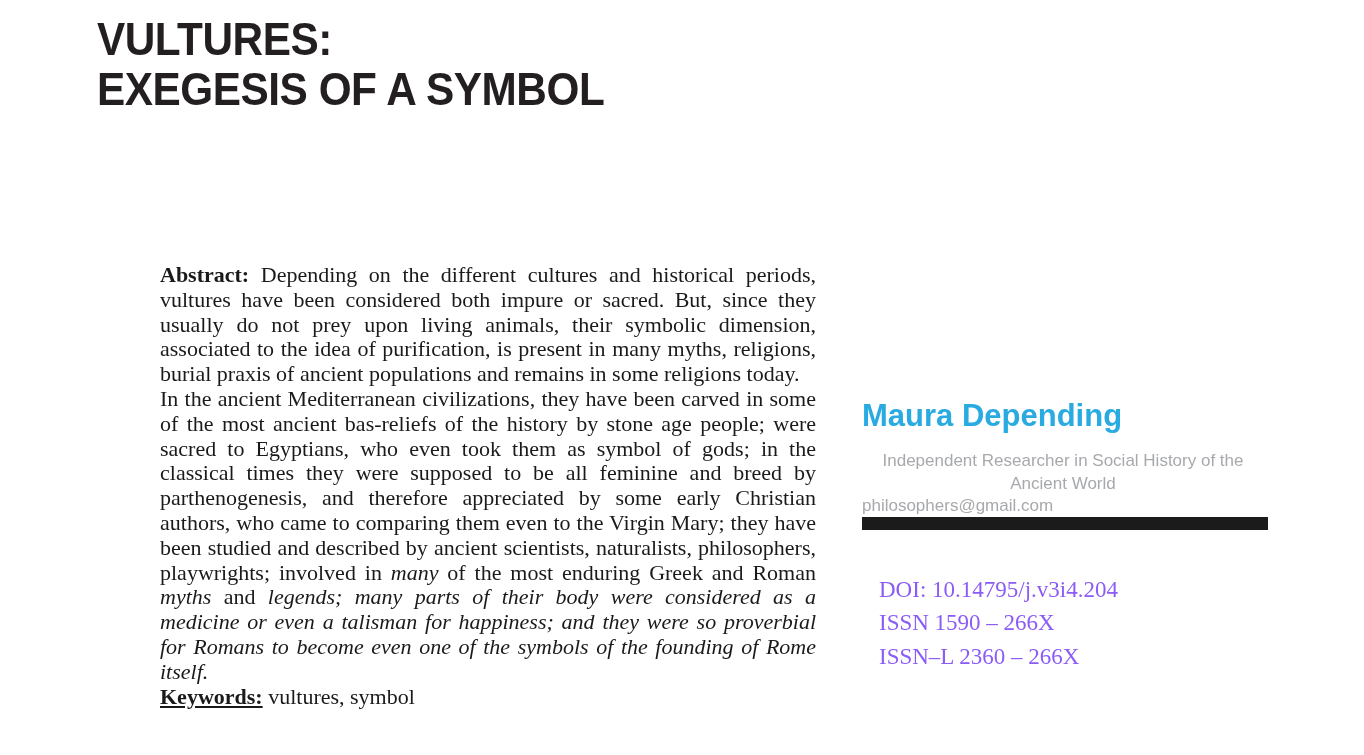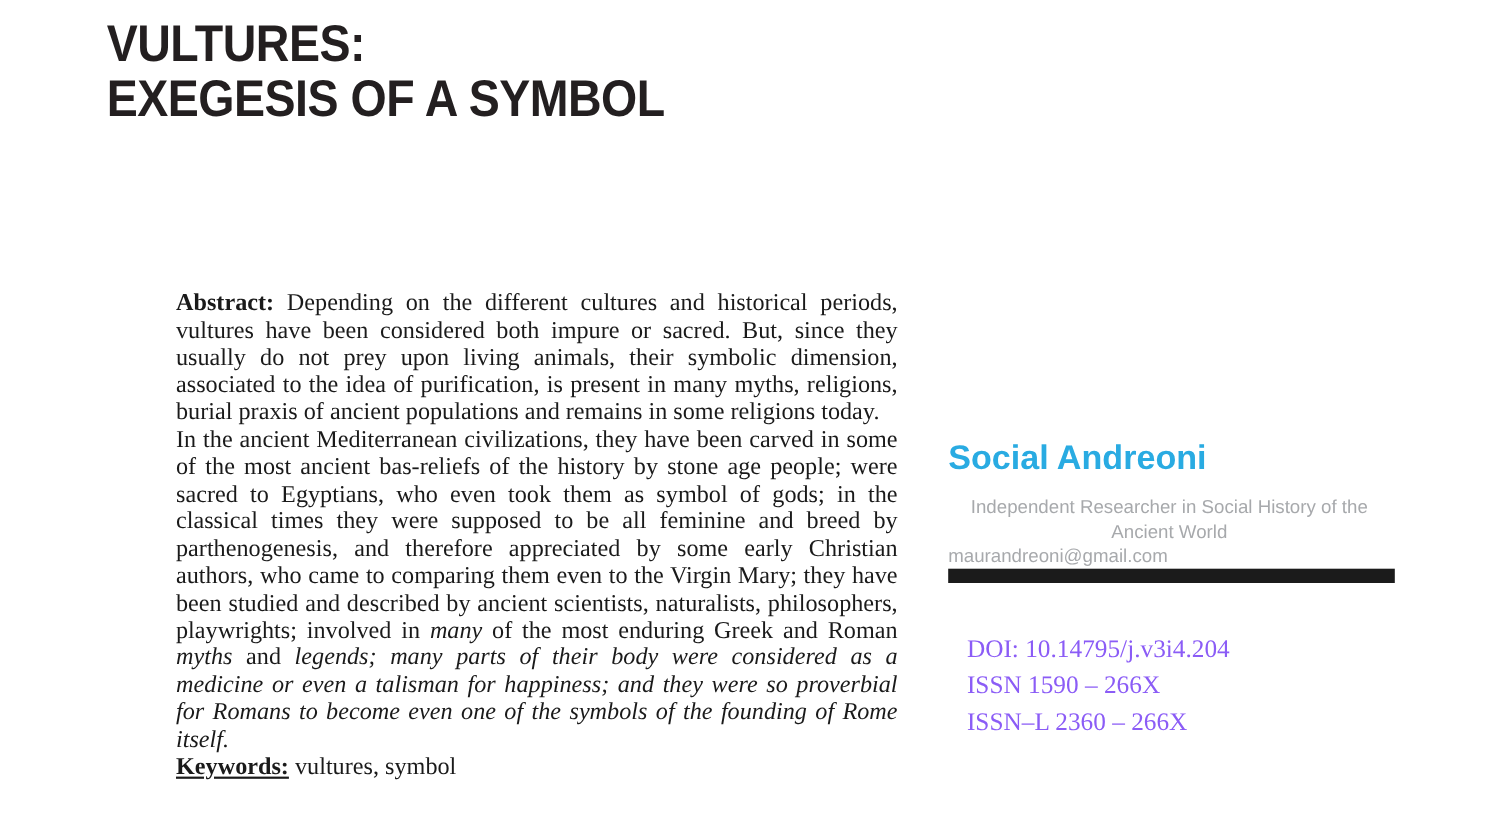--- a/index.html
+++ b/index.html
@@ -95,25 +95,25 @@
   <div>VULTURES:</div>
   <div>EXEGESIS OF A SYMBOL</div>
 </div>
 
 <div class="abstract-col">
     <div class="rich-para"><span style="font-weight: bold;">Abstract:</span><span> Depending on the different cultures and historical periods, vultures have been considered both impure or sacred. But, since they usually do not prey upon living animals, their symbolic dimension, associated to the idea of purification, is present in many myths, religions, burial praxis of ancient populations and remains in some religions today.</span></div>
     <div class="rich-para"><span>In the ancient Mediterranean civilizations, they have been carved in some of the most ancient bas-reliefs of the history by stone age people; were sacred to Egyptians, who even took them as symbol of gods; in the classical times they were supposed to be all feminine and breed by parthenogenesis, and therefore appreciated by some early Christian authors, who came to comparing them even to the Virgin Mary; they have been studied and described by ancient scientists, naturalists, philosophers, playwrights; involved in </span><span style="font-style: italic;">many</span><span> of the most enduring Greek and Roman </span><span style="font-style: italic;">myths</span><span> and </span><span style="font-style: italic;">legends; many parts of their body were considered as a medicine or even a talisman for happiness; and they were so proverbial for Romans to become even one of the symbols of the founding of Rome itself.</span></div>
     <div class="rich-para"><span style="font-weight: bold; text-decoration: underline;">Keywords:</span><span> </span><span style="">vultures, symbol</span></div>
   </div>
 
-<div class="author-name" style="color: rgb(41, 171, 226);">Social Andreoni</div>
+<div class="author-name" style="color: rgb(41, 171, 226);">Maura Depending</div>
 
 <div class="author-affiliation" style="color: rgb(167, 169, 172);">Independent Researcher in Social History of the Ancient World</div>
 
-<div class="author-email" style="color: rgb(167, 169, 172);">maurandreoni@gmail.com</div>
+<div class="author-email" style="color: rgb(167, 169, 172);">philosophers@gmail.com</div>
 
 <div class="divider-bar" style="background-color: rgb(27, 27, 27);"></div>
 
 <div class="identifiers">
   <div>DOI: 10.14795/j.v3i4.204</div>
   <div>ISSN 1590 – 266X</div>
   <div>ISSN–L 2360 – 266X</div>
 </div>
 
 </body></html>

